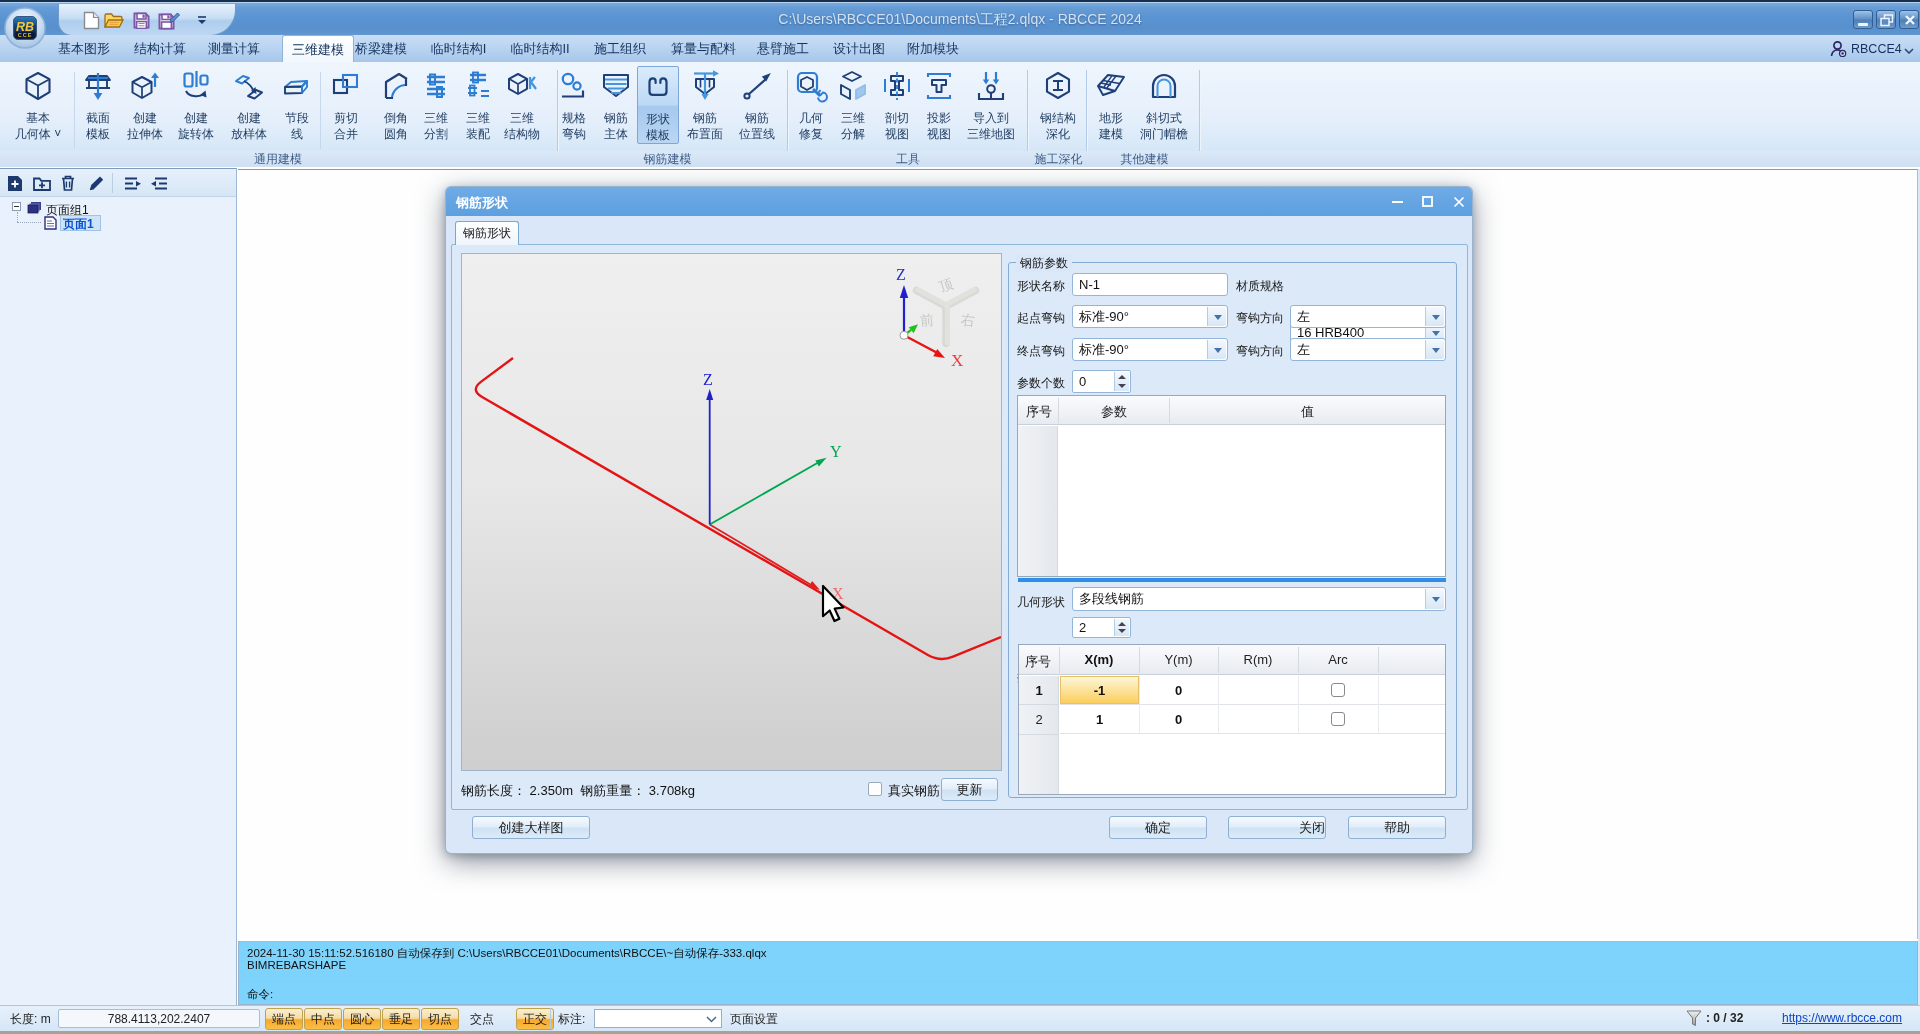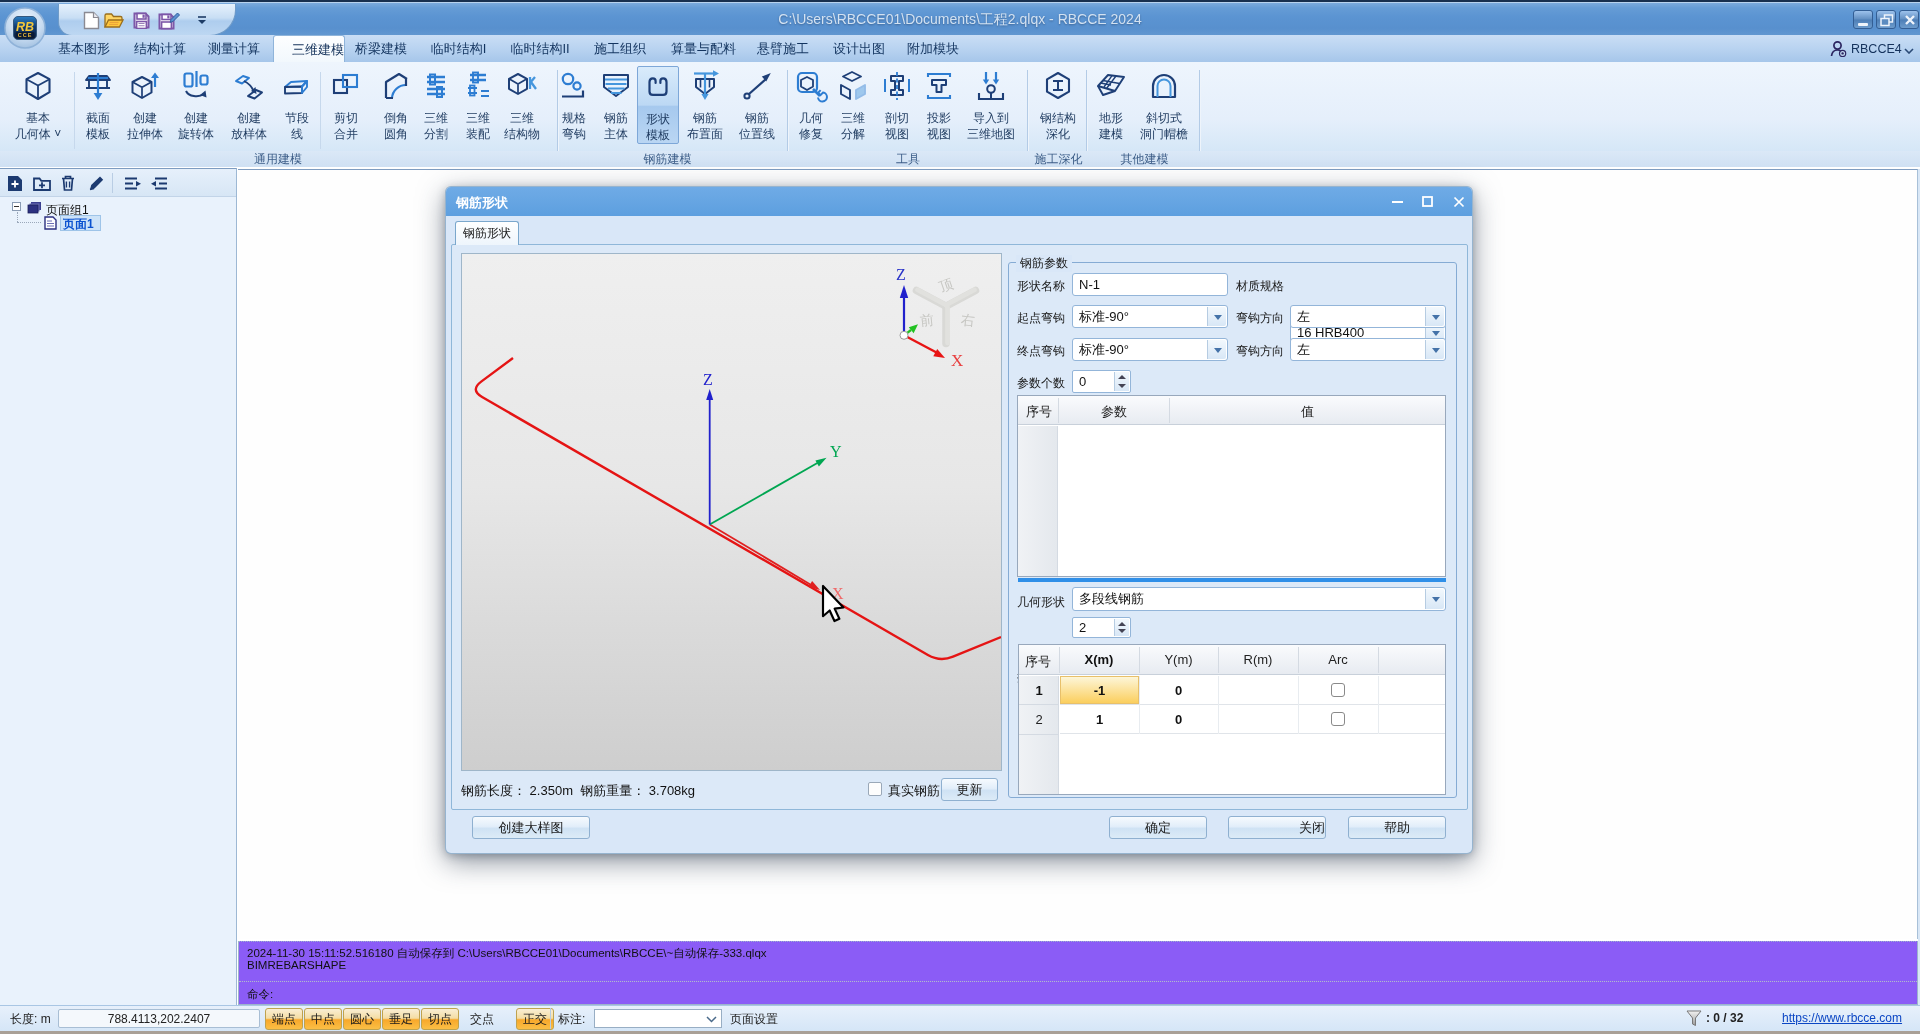--- a/index.html
+++ b/index.html
@@ -22,21 +22,21 @@
 .ssep{position:absolute;top:10px;height:77px;width:1px;background:#c6d8ec;}
 .rbtn{position:absolute;top:4px;text-align:center;color:#1e3a5f;}
 .rbtn .ric{display:block;margin:3px auto 7px auto;width:34px;height:34px;}
 .rbtn .t{display:block;font-size:12px;line-height:16px;}
 .rbtn.sel{background:linear-gradient(180deg,#d9ebfb 0%,#bcd8f4 50%,#a6c9ee 52%,#bad6f3 100%);border:1px solid #7da7d8;border-radius:2px;}
 
 #leftpanel{position:absolute;left:0;top:168px;width:237px;height:837px;background:#e9f2fc;border-right:1px solid #9db8d4;border-top:1px solid #7e9cc0;}
 #lptools{position:absolute;left:0;top:0;width:236px;height:28px;background:linear-gradient(180deg,#e6f0fb,#d7e6f5);border-bottom:1px solid #c2d4e8;}
 
 #canvas{position:absolute;left:238px;top:169px;width:1680px;height:770px;background:#fefefe;border-top:1px solid #7e9cc0;border-right:1px solid #a8c0d8;}
-#logarea{position:absolute;left:238px;top:941px;width:1680px;height:64px;background:#8b5cf6;border:1px solid #9cb4cc;border-top:1px dotted #9cb4cc;font-size:11.5px;color:#111;}
+#logarea{position:absolute;left:238px;top:941px;width:1680px;height:64px;background:#7dd3fc;border:1px solid #9cb4cc;border-top:1px dotted #9cb4cc;font-size:11.5px;color:#111;}
 
 #statusbar{position:absolute;left:0;top:1005px;width:1920px;height:26px;background:linear-gradient(180deg,#e7f0fb,#d5e6f7);border-top:1px solid #a9c6e4;font-size:12px;color:#222;}
 .snap{position:absolute;top:2px;width:38px;height:22px;background:linear-gradient(180deg,#f9eed4 0%,#f4dda4 46%,#f7a82b 54%,#fbbf45 100%);border:1px solid #bfa24e;border-radius:3px;text-align:center;line-height:21px;font-size:12px;color:#1a1a1a;}
 #bottomstrip{position:absolute;left:0;top:1031px;width:1920px;height:3px;background:#a9a096;}
 
 #dialog{position:absolute;left:446px;top:187px;width:1026px;height:666px;background:#d9e7f8;border-radius:5px;
  box-shadow:0 0 0 1px #96b4cf,0 8px 28px rgba(40,55,75,.55),0 2px 10px rgba(40,55,75,.35);}
 #dlgtitle{position:absolute;left:0;top:0;width:1026px;height:29px;background:linear-gradient(180deg,#6fabe6,#5d9fdf);border-radius:5px 5px 0 0;}
 #dlgtitle .tt{position:absolute;left:10px;top:7px;font-size:13px;font-weight:bold;color:#fff;}
 #dlgtab{position:absolute;left:9px;top:34px;width:64px;height:24px;background:linear-gradient(180deg,#feffff,#eef5fc);border:1px solid #7aa7cc;border-bottom:none;border-radius:3px 3px 0 0;text-align:center;line-height:23px;font-size:12px;color:#1a1a1a;z-index:3;}
@@ -123,21 +123,21 @@
 <rect x="10.5" y="10.5" width="23" height="23" rx="4.5" fill="url(#lgi)" stroke="#35587e" stroke-width="1"></rect>
 <text x="22" y="25" font-family="Liberation Sans,sans-serif" font-size="12.5" font-weight="bold" font-style="italic" fill="#f4c73a" text-anchor="middle">RB</text>
 <rect x="12.5" y="26" width="19" height="6" rx="1.5" fill="#0a1830" opacity=".88"></rect>
 <text x="22" y="31" font-family="Liberation Sans,sans-serif" font-size="5.5" font-weight="bold" fill="#e8b93a" text-anchor="middle" letter-spacing="1">CCE</text>
 </svg>
 </div>
     <div id="tabrow">
       <div class="rtab" style="left:46px;width:76px;">基本图形</div>
       <div class="rtab" style="left:122px;width:76px;">结构计算</div>
       <div class="rtab" style="left:196px;width:76px;">测量计算</div>
-      <div class="rtab active" style="left:273px;width:72px;text-align:right;">三维建模</div>
+      <div class="rtab active" style="left:282px;width:72px;">三维建模</div>
       <div class="rtab" style="left:343px;width:76px;">桥梁建模</div>
       <div class="rtab" style="left:414px;width:89px;">临时结构I</div>
       <div class="rtab" style="left:489px;width:102px;">临时结构II</div>
       <div class="rtab" style="left:582px;width:76px;">施工组织</div>
       <div class="rtab" style="left:659px;width:89px;">算量与配料</div>
       <div class="rtab" style="left:745px;width:76px;">悬臂施工</div>
       <div class="rtab" style="left:821px;width:76px;">设计出图</div>
       <div class="rtab" style="left:895px;width:76px;">附加模块</div>
       <div style="position:absolute;left:1830px;top:5px;width:90px;height:18px;">
 <svg width="17" height="18" viewBox="0 0 17 18" style="position:absolute;left:0;top:0;">

